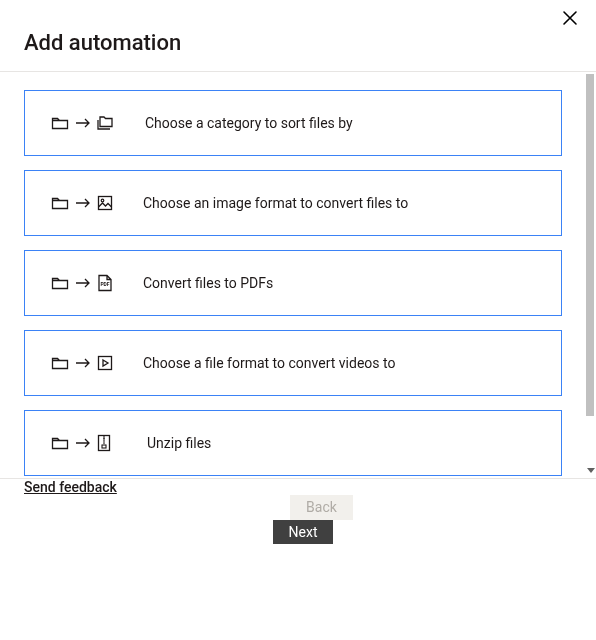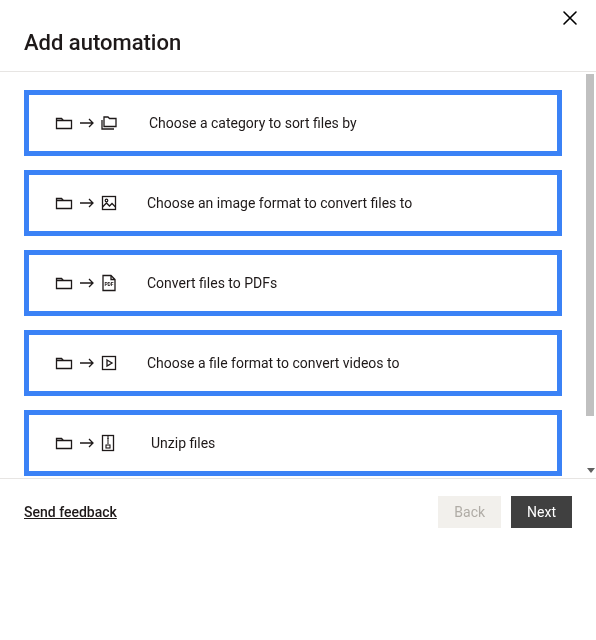--- a/index.html
+++ b/index.html
@@ -68,21 +68,21 @@
       margin-top: auto;
       width: 0;
       height: 0;
       border-left: 4px solid transparent;
       border-right: 4px solid transparent;
       border-top: 5px solid #606060;
       align-self: center;
       margin-bottom: 3px;
     }
     .option {
-      border: 5px solid #3b82f6;
+      border: 1px solid #3b82f6;
       margin-bottom: 14px;
       height: 66px;
       display: flex;
       align-items: center;
       padding: 0 26px;
       cursor: pointer;
     }
     .icon-group {
       display: flex;
       align-items: center;
@@ -94,20 +94,21 @@
       font-size: 14px;
       color: #1e1919;
     }
     .footer {
       border-top: 1px solid #e7e5e3;
       height: 66px;
       display: flex;
       align-items: center;
       padding: 0 24px;
       flex-shrink: 0;
+      flex-direction: column;
     }
     .feedback {
       font-size: 14px;
       color: #1e1919;
       text-decoration: underline;
       font-weight: 500;
       margin-right: auto;
       cursor: pointer;
     }
     .btn {

